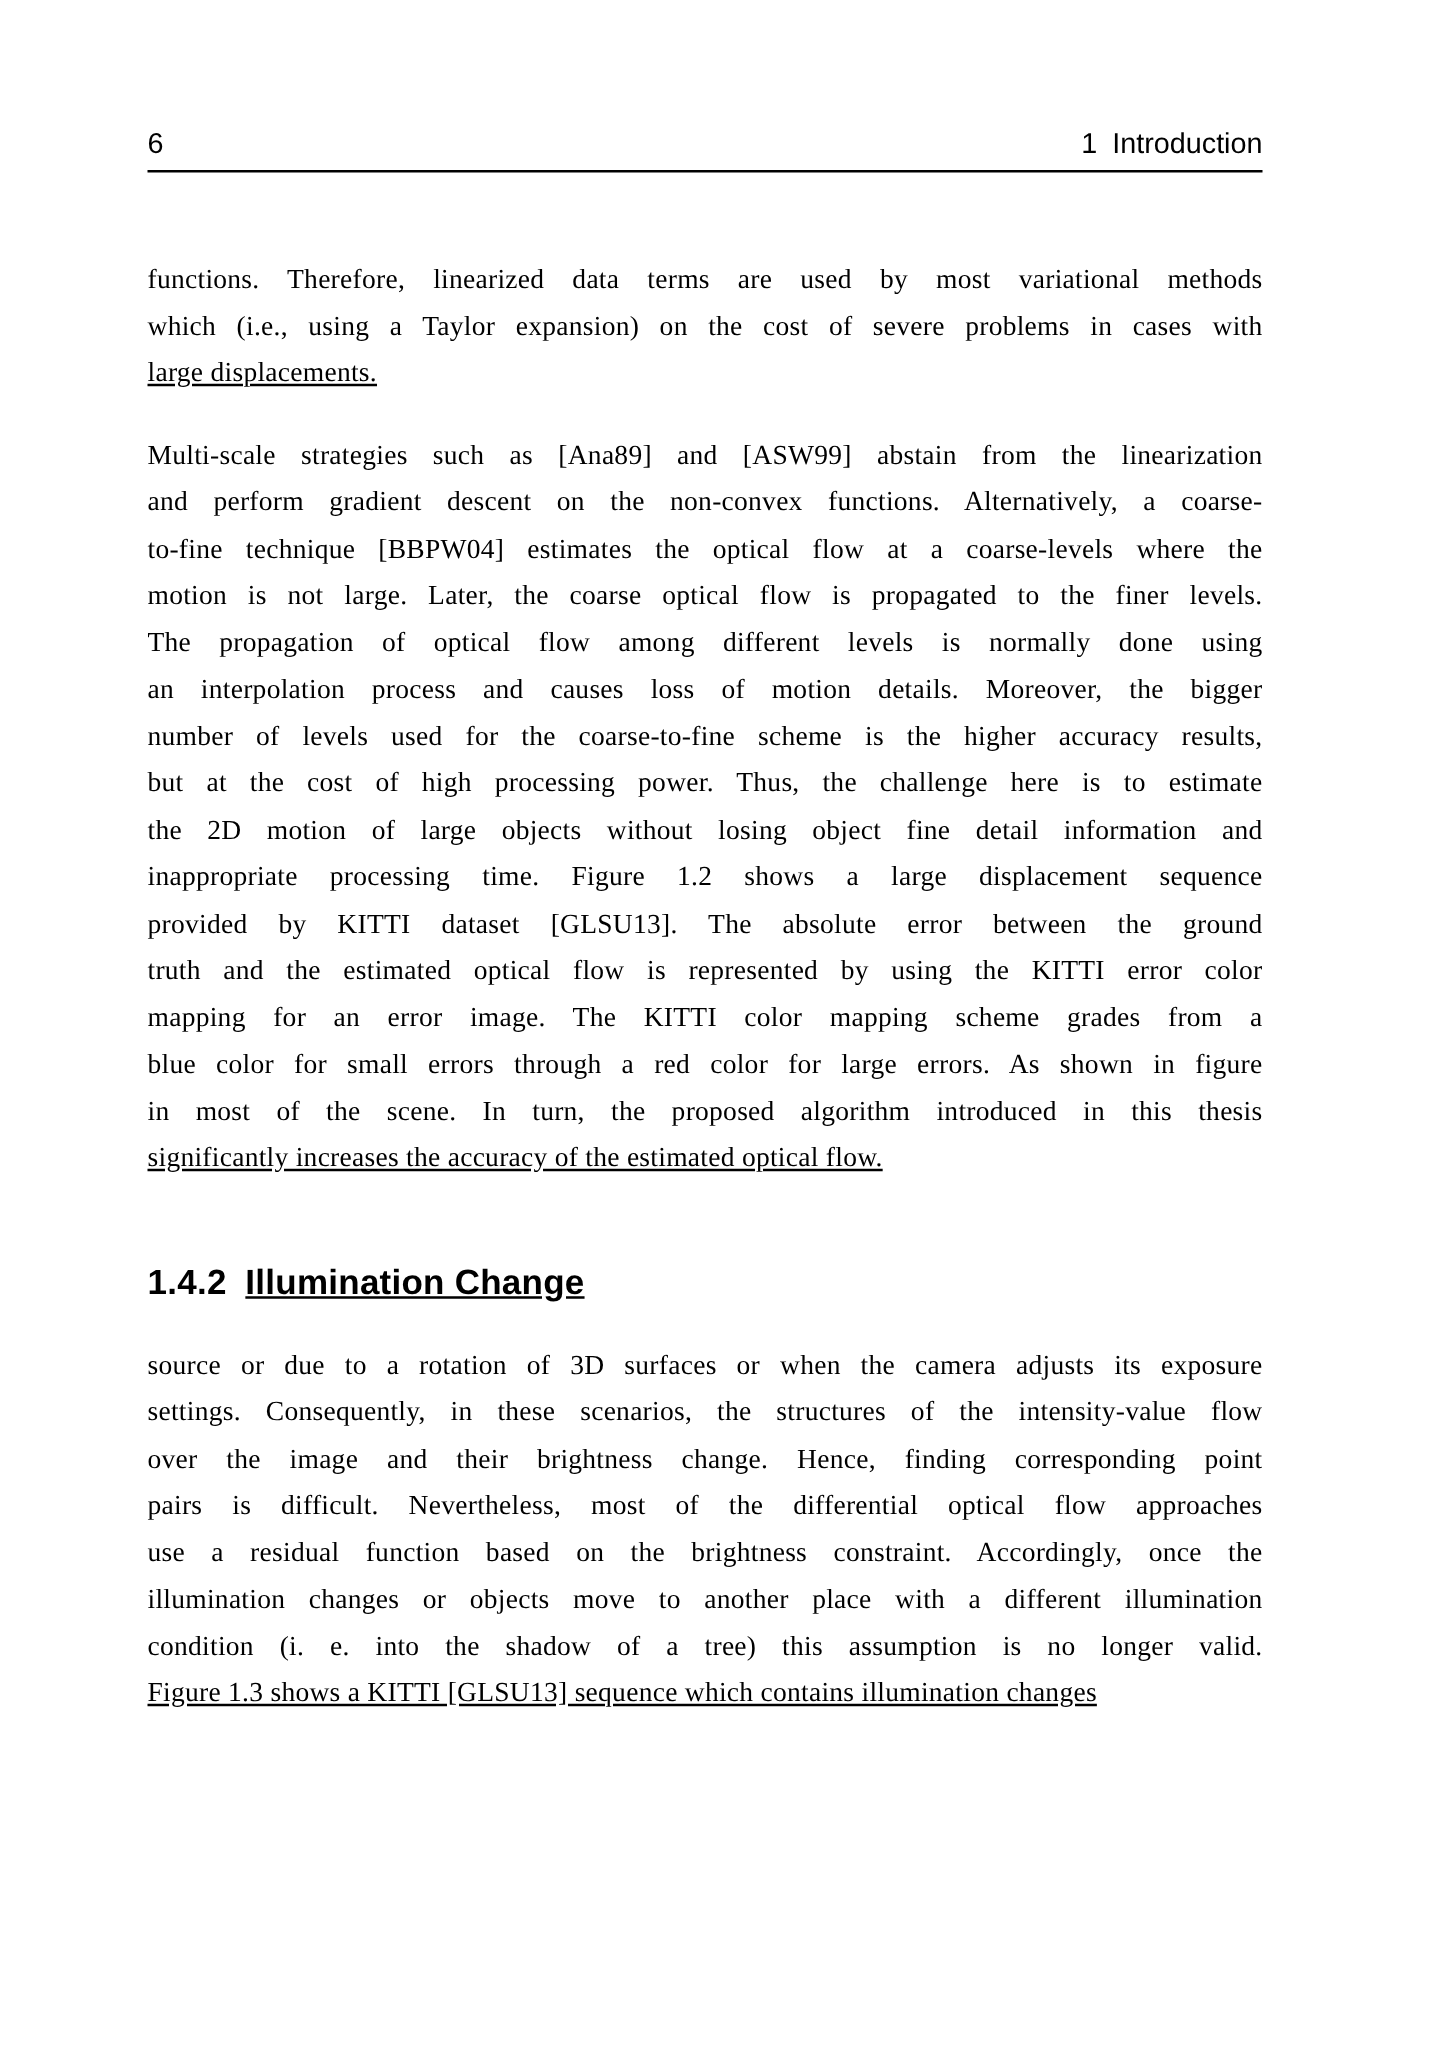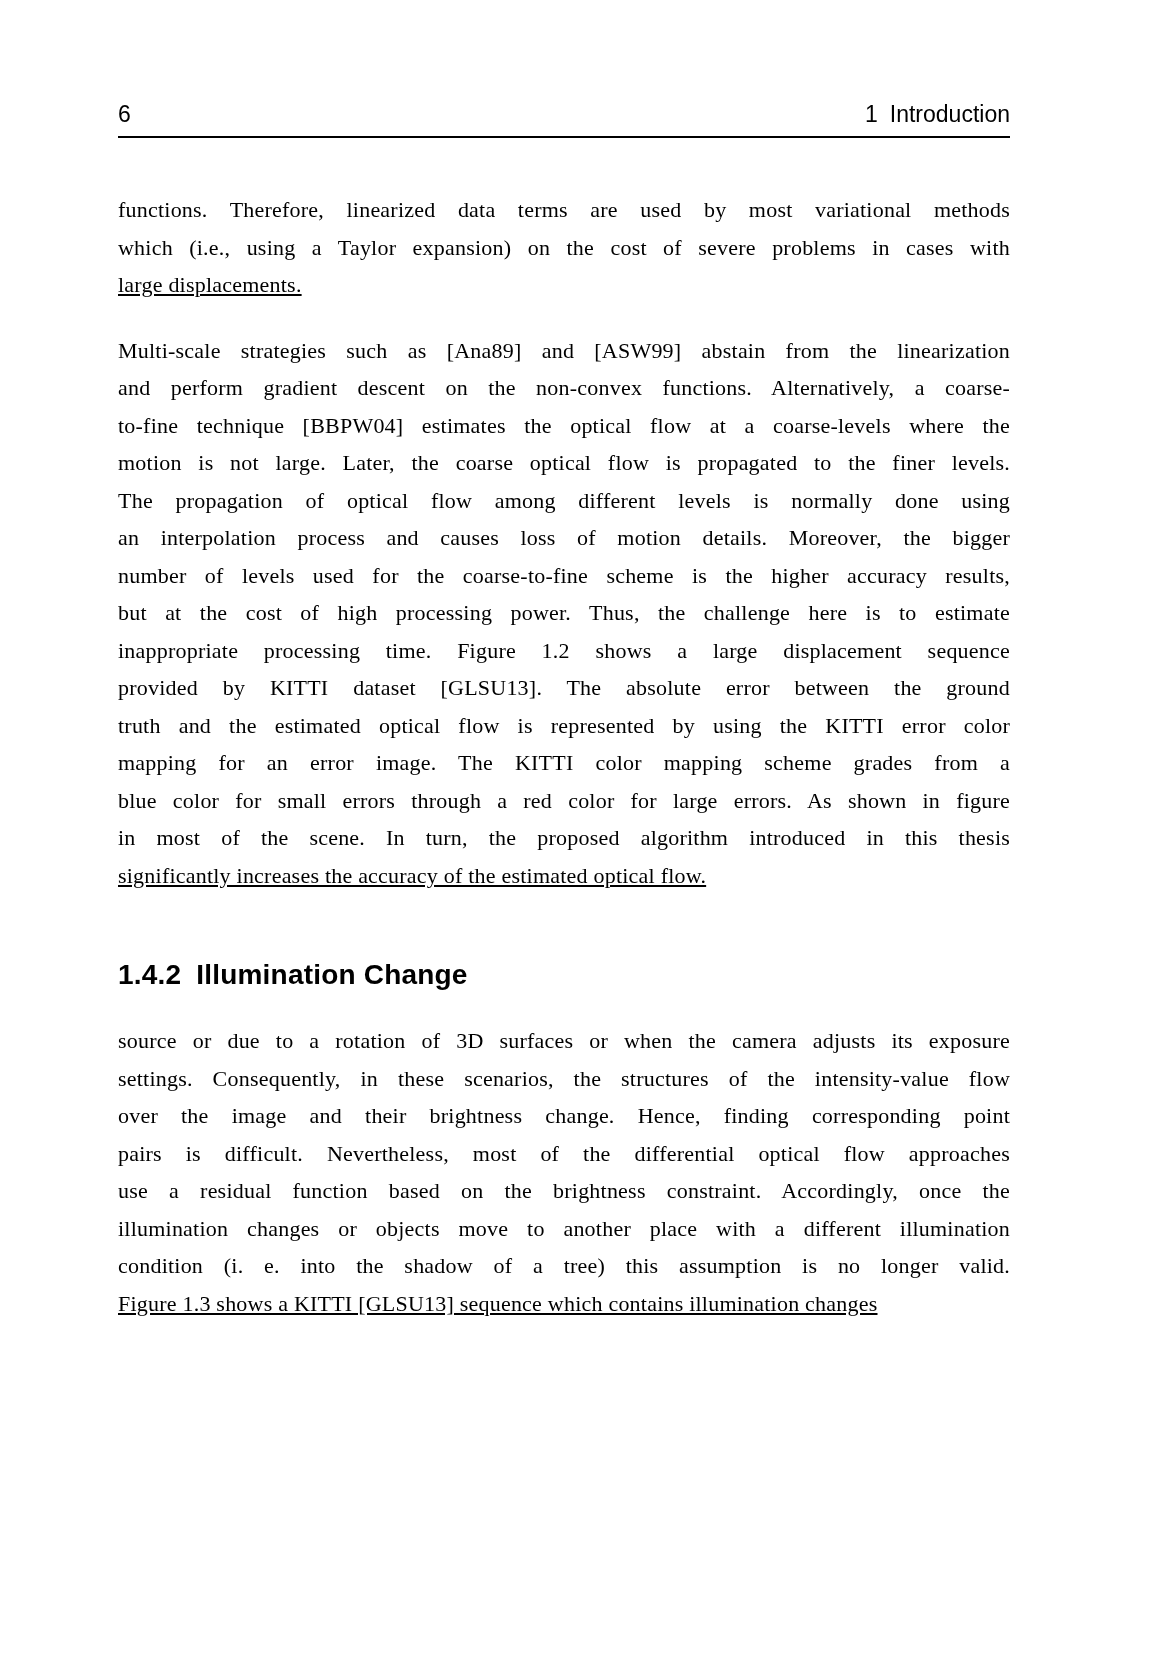--- a/index.html
+++ b/index.html
@@ -32,21 +32,21 @@
     border-bottom: 2px solid #000000;
   }
   .running-chapter .chapter-title {
     margin-left: 12px;
     margin-top: 40px;
   }
   
   .page-body {
     position: absolute;
     left: 118px;
-    top: 191px;
+    top: 204px;
     width: 892px;
     font-family: "Liberation Serif", serif;
     font-size: 22px;
     letter-spacing: 0.01em;
   }
   .para {
     margin: 0 0 28px 0;
   }
   .tline {
     line-height: 37.5px;
@@ -61,20 +61,21 @@
   .section-heading {
     margin: 64px 0 30px 0;
     font-family: "Liberation Sans", sans-serif;
     font-weight: bold;
     font-size: 28px;
     line-height: 34px;
     letter-spacing: 0.2px;
   }
   .section-heading .section-title {
     margin-left: 15px;
+    text-decoration: underline;
   }
 </style>
 </head>
 <body>
 
 <div class="page">
 
   <header class="page-header">
     <span class="page-number">6</span>
     <span class="running-chapter">
@@ -92,20 +93,21 @@
 
     <div class="para">
         <div class="tline">Multi-scale strategies such as [Ana89] and [ASW99] abstain from the linearization</div>
         <div class="tline">and perform gradient descent on the non-convex functions. Alternatively, a coarse-</div>
         <div class="tline">to-fine technique [BBPW04] estimates the optical flow at a coarse-levels where the</div>
         <div class="tline">motion is not large. Later, the coarse optical flow is propagated to the finer levels.</div>
         <div class="tline">The propagation of optical flow among different levels is normally done using</div>
         <div class="tline">an interpolation process and causes loss of motion details. Moreover, the bigger</div>
         <div class="tline">number of levels used for the coarse-to-fine scheme is the higher accuracy results,</div>
         <div class="tline">but at the cost of high processing power. Thus, the challenge here is to estimate</div>
+        <div class="tline">the 2D motion of large objects without losing object fine detail information and</div>
         <div class="tline">inappropriate processing time. Figure 1.2 shows a large displacement sequence</div>
         <div class="tline">provided by KITTI dataset [GLSU13]. The absolute error between the ground</div>
         <div class="tline">truth and the estimated optical flow is represented by using the KITTI error color</div>
         <div class="tline">mapping for an error image. The KITTI color mapping scheme grades from a</div>
         <div class="tline">blue color for small errors through a red color for large errors. As shown in figure</div>
         <div class="tline">in most of the scene. In turn, the proposed algorithm introduced in this thesis</div>
         <div class="tline last">significantly increases the accuracy of the estimated optical flow.</div>
       </div>
 
     <h2 class="section-heading">

